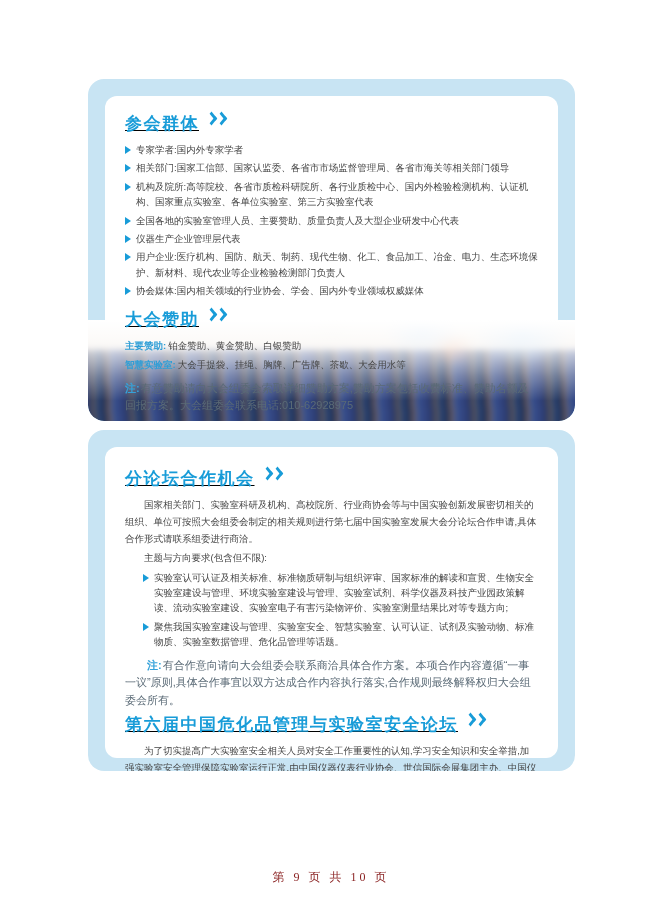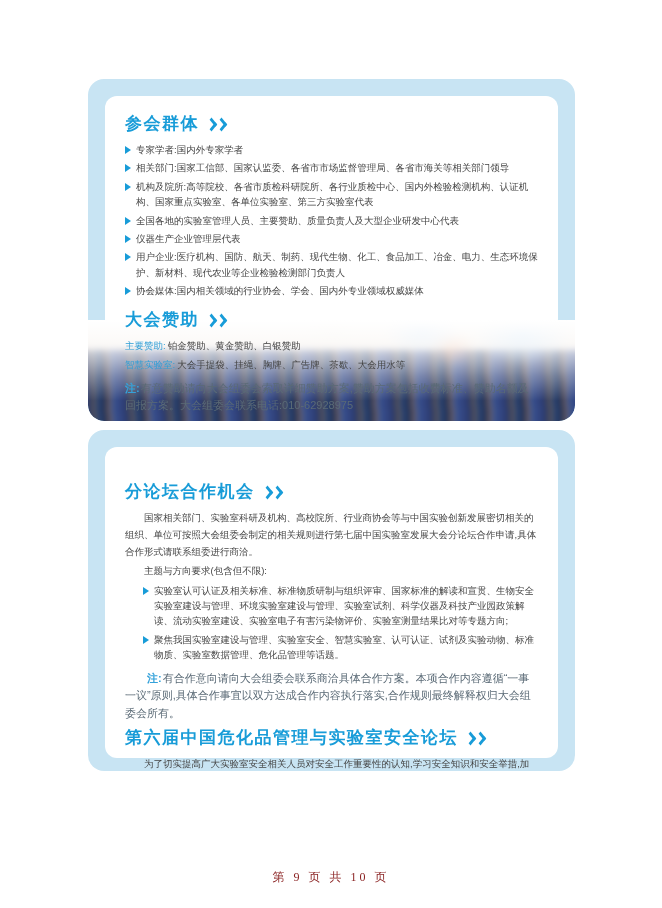--- a/index.html
+++ b/index.html
@@ -8,36 +8,36 @@
   .page{position:absolute;inset:0;background:#ffffff;}
 
   
   .card{position:absolute;left:88px;width:487px;background:#c8e4f3;border-radius:16px;overflow:hidden;}
   .card1{top:79px;height:342px;}
   .card2{top:430px;height:341px;}
   .inner-white{position:absolute;background:#ffffff;border-radius:12px;}
   .card1 .inner-white{top:17px;left:17px;right:17px;height:235px;}
   .card2 .inner-white{top:17px;left:17px;right:17px;bottom:13px;}
   .content{position:absolute;top:17px;left:17px;right:17px;bottom:0;padding:10px 20px 0;z-index:3;}
-  .card2 .content{bottom:13px;padding:27px 20px 0;}
+  .card2 .content{bottom:13px;padding:14px 20px 0;}
 
   
-  .sec-head{display:flex;align-items:center;gap:9px;margin:6px 0 7px;}
+  .sec-head{display:flex;align-items:flex-start;gap:9px;margin:6px 0 7px;text-decoration:underline;}
   .sec-title{font-size:17px;font-weight:bold;color:#189cd8;letter-spacing:1.5px;}
   .chev-group{display:inline-flex;align-items:center;margin-top:2px;}
   .chev{display:inline-block;width:6px;height:6px;border-top:3px solid #189cd8;border-right:3px solid #189cd8;
         transform:rotate(45deg) skew(6deg,6deg);margin-left:-1px;}
   .chev + .chev{margin-left:1px;}
 
   
   .li{display:flex;align-items:flex-start;margin:3px 0;font-size:9.5px;line-height:1.62;color:#454545;}
   .tri{flex:0 0 auto;width:0;height:0;border-left:6px solid #189cd8;border-top:4px solid transparent;
        border-bottom:4px solid transparent;margin:4px 5px 0 0;}
   .label-row{font-size:9.5px;line-height:1.7;color:#454545;margin:2px 0;}
-  .lbl{color:#2f9ed6;font-weight:normal;margin-right:2px;}
+  .lbl{color:#2f9ed6;font-weight:bold;margin-right:2px;}
   .note{font-size:11px;line-height:1.6;color:#5a6a76;margin:7px 0 0;}
   .note-lbl{color:#35a2da;font-weight:bold;margin-right:1px;}
   .para{font-size:9.5px;line-height:1.78;color:#454545;text-indent:2em;margin:2px 0;}
   .card2 .note{text-indent:2em;}
 
   
   .photo-main{position:absolute;left:0;right:0;bottom:0;height:101px;z-index:1;overflow:hidden;
               border-radius:0 0 16px 16px;}
   .photo-main .tex{position:absolute;inset:-8px;filter:blur(3px);
     background:

